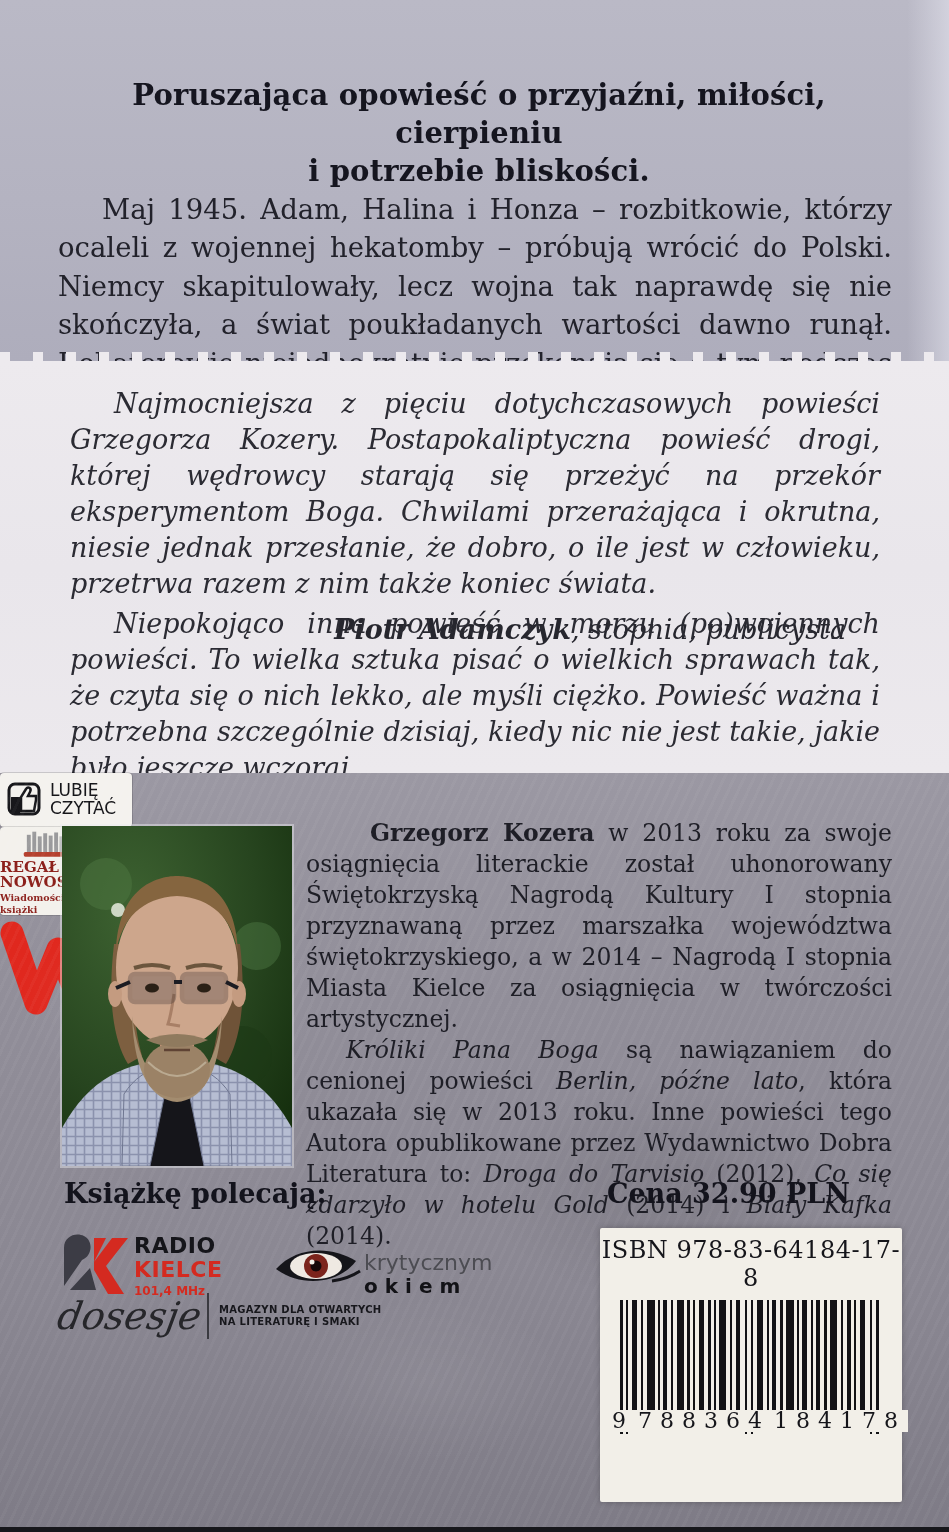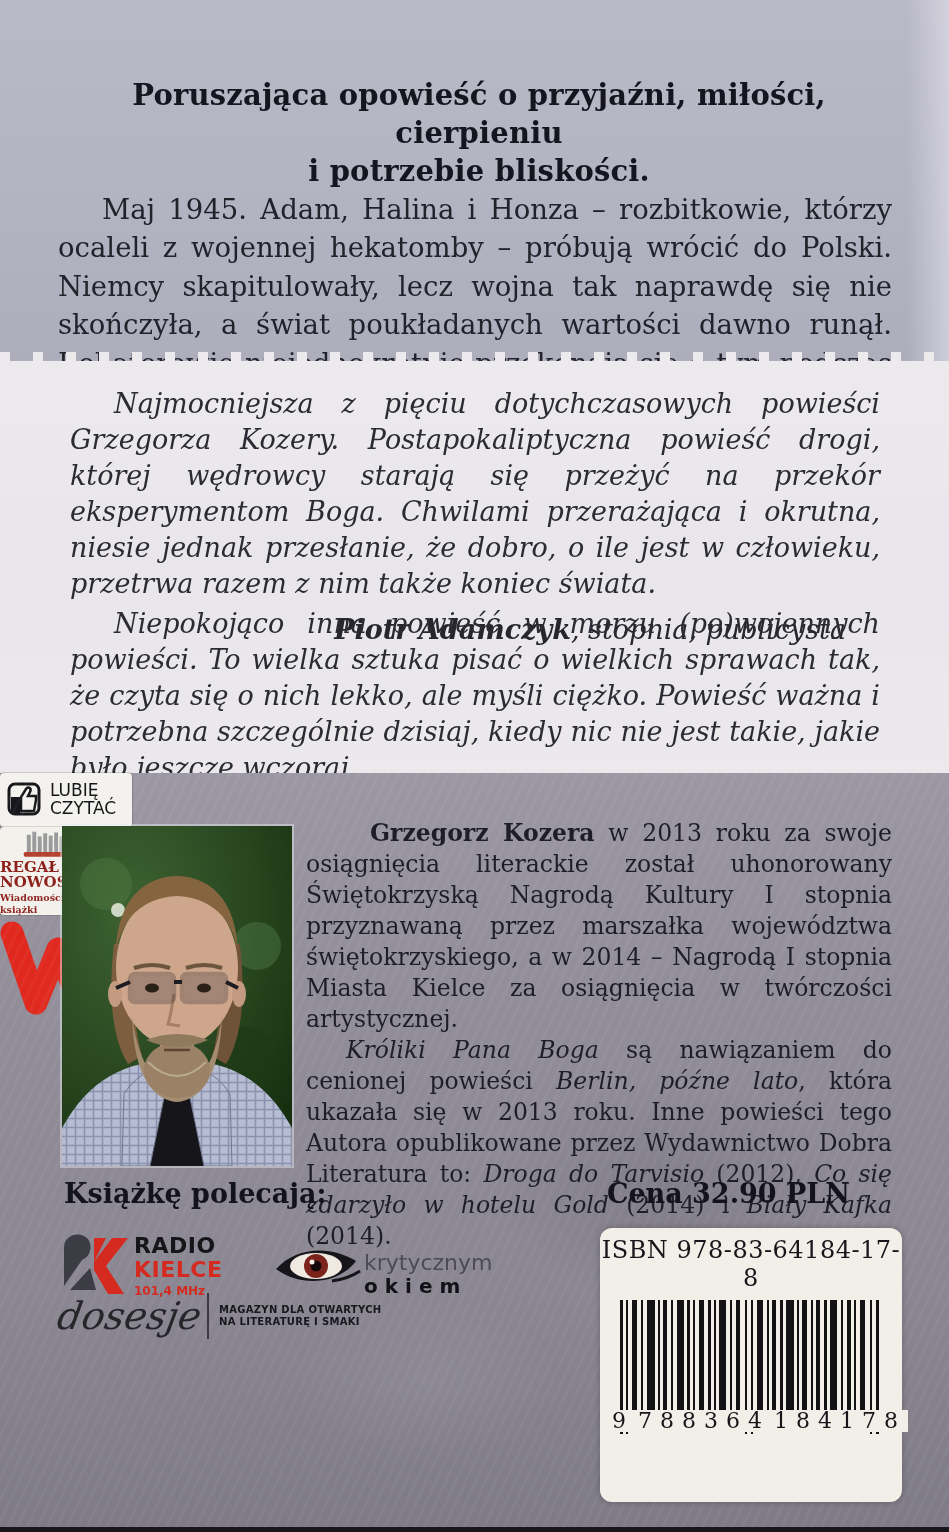--- a/index.html
+++ b/index.html
@@ -80,21 +80,21 @@
     font-family:"DejaVu Sans","Liberation Sans",sans-serif;font-size:17px;color:#141418;}
   .regal{left:62px;top:584px;width:138px;height:88px;background:#f3f1ec;border-radius:4px;
     display:flex;flex-direction:column;align-items:center;justify-content:flex-start;
     box-shadow:0 0 0 1px rgba(0,0,0,.12);}
   .regal-title{font-size:15px;font-weight:bold;color:#8c1f1a;line-height:1;margin-top:2px;}
   .regal-sub{font-size:9.5px;font-weight:bold;color:#8c1f1a;line-height:1.2;margin-top:2px;}
   .wp{left:220px;top:576px;}
 
   
   .barcode-box{position:absolute;left:600px;top:455px;width:302px;height:274px;
-    background:#f2efe8;border-radius:12px;box-shadow:0 0 6px rgba(0,0,0,.25);}
+    background:#f2efe8;border-radius:2px;box-shadow:0 0 6px rgba(0,0,0,.25);}
   .isbn{text-align:center;font-size:24px;color:#15151a;margin-top:8px;letter-spacing:.5px;}
   .bars{display:block;margin:8px auto 0 auto;}
   .digits{display:flex;justify-content:space-between;padding:0 14px 0 10px;margin-top:-24px;
     font-size:22px;color:#15151a;}
   .digits .grp{letter-spacing:8px;background:#f2efe8;padding:0 2px;line-height:1;}
 
   .bottom-black{position:absolute;left:0;bottom:0;width:949px;height:5px;background:#17171b;}
 </style>
 </head>
 <body>

